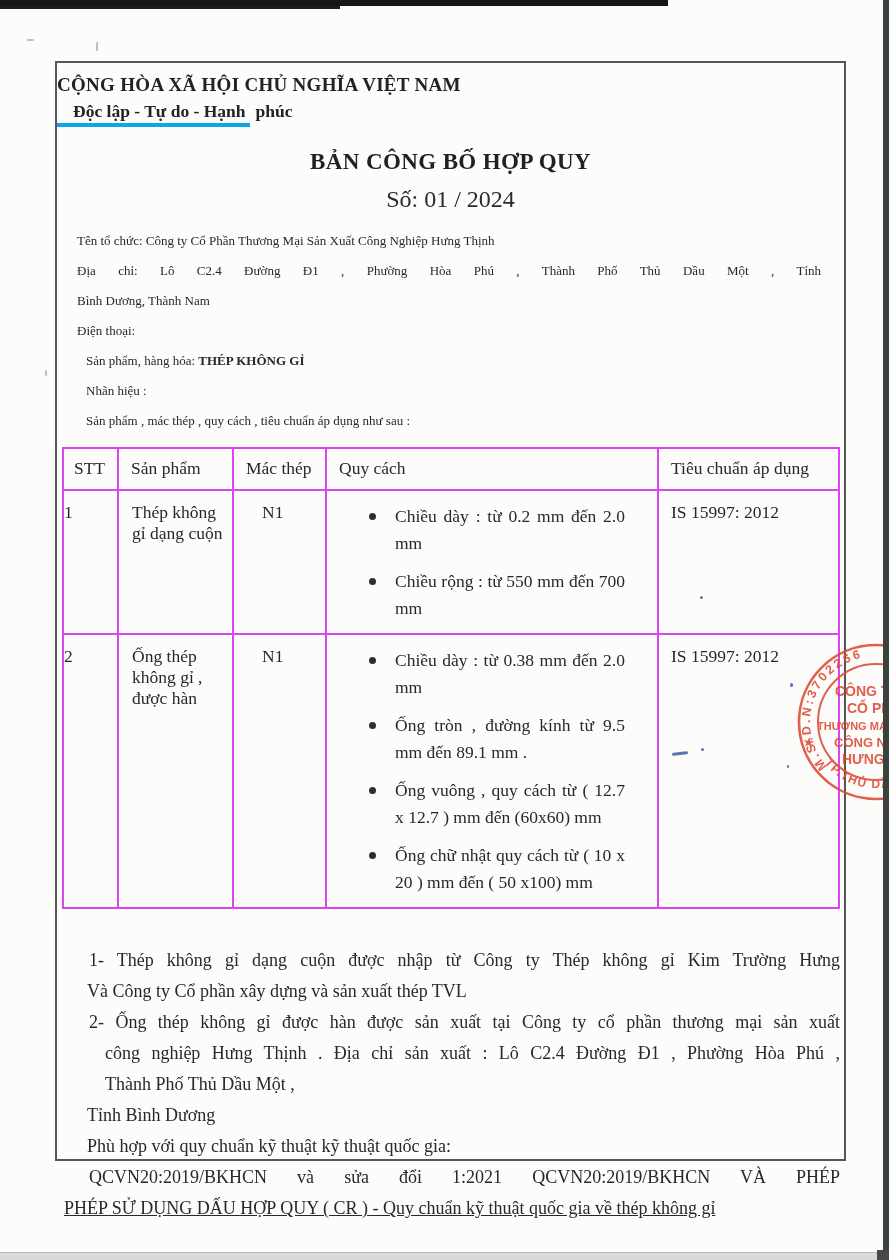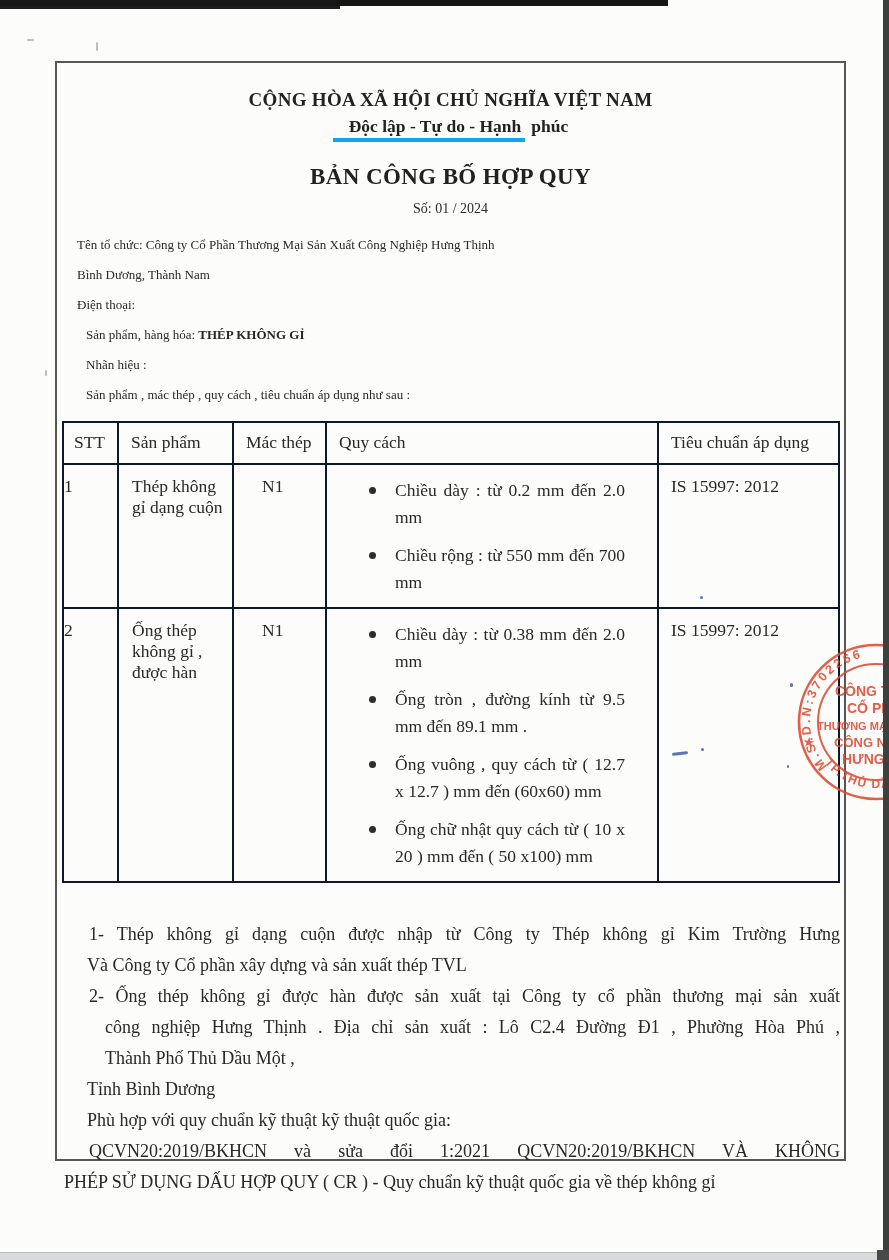--- a/index.html
+++ b/index.html
@@ -20,42 +20,42 @@
 
   .speck { position:absolute; background:#8a8a8a; opacity:.55; border-radius:1px; }
   .ink   { position:absolute; background:#33519e; opacity:.8; border-radius:2px; }
 
   
   .frame{
     position:absolute; left:55px; top:61px; width:791px; height:1100px;
     border:2px solid #565656;
   }
 
-  .nat-header{ text-align:center; margin-top:26px;font-family:Liberation Serif, serif; }
+  .nat-header{ margin-top:11px;font-family:Liberation Serif, serif; }
   .nat-line1 { font-size:19px; font-weight:bold; letter-spacing:.3px; color:#222; }
   .nat-line2 { font-size:17.5px; font-weight:bold; margin-top:5px; color:#222; }
   .nat-line2 .ul { border-bottom:4px solid #0ea5e9; padding:0 4px 2px 16px; }
   .nat-line2 .rest { margin-left:6px; }
 
   .doc-title { text-align:center; font-size:23px; font-weight:bold; margin-top:27px; letter-spacing:.4px; color:#212121; }
-  .doc-number{ text-align:center; font-size:14px; margin-top:11px; color:#2a2a2a; }
+  .doc-number{ text-align:center; font-size:24px; margin-top:11px; color:#2a2a2a; }
 
   .body-block{ margin:13px 23px 0 20px; font-size:13px; line-height:30px; color:#282828; }
   .jline { text-align:justify; text-align-last:justify; }
   .indent9 { padding-left:9px; }
   .bold { font-weight:bold; }
 
   
   table.spec{
     margin:11px 0 0 5px; width:776px;
     border-collapse:collapse; table-layout:fixed;
     font-size:17.5px; color:#282828;
   }
   table.spec td, table.spec th{
-    border:2px solid #0f172a; vertical-align:top; font-weight:normal; text-align:left;
+    border:2px solid #d946ef; vertical-align:top; font-weight:normal; text-align:left;
   }
   col.c-stt{width:55px;} col.c-sp{width:115px;} col.c-mt{width:93px;} col.c-qc{width:332px;} col.c-tc{width:181px;}
   tr.hdr { height:42px; }
   tr.hdr th{ vertical-align:middle; padding:2px 6px 4px 12px; }
   tr.hdr th.ctr{ text-align:center; padding-left:4px; }
   tr.r1 { height:93px; } tr.r2 { height:237px; }
   td.stt{ text-align:center; padding-top:11px; }
   td.sp { padding:11px 9px 0 13px; text-align:justify; }
   td.mt { text-align:center; padding-top:11px;padding-left:28px; }
   td.tc { padding:11px 4px 0 12px; }
@@ -72,21 +72,21 @@
 
   
   .notes{ margin:36px 0 0 30px; width:753px; font-size:18px; line-height:31px; color:#282828; }
   .n-first { text-indent:2px; }
   .n-hang  { padding-left:18px; }
   .n-hang .first{ margin-left:-16px; display:block; }
   .n-l { display:block; }
   .n-just { text-align:justify; text-align-last:justify; }
   .conform { margin-left:-23px; width:776px; }
   .conform .l1 { display:block; text-indent:25px; text-align:justify; text-align-last:justify; }
-  .conform .l2 { display:block; }
+  .conform .l2 { display:block;text-decoration:underline; }
 
   
   .stamp{ position:absolute; left:776px; top:622px; width:200px; height:200px; z-index:30; opacity:.88; }
   .stamp text { fill:#df4a34; font-family:"Liberation Sans", sans-serif; font-weight:bold; }
 </style>
 </head>
 <body>
 
 <div class="scan-page">
 
@@ -108,20 +108,21 @@
       <div class="nat-line2">
         <span class="ul">Độc lập - Tự do - Hạnh</span><span class="rest">phúc</span>
       </div>
     </div>
 
     <div class="doc-title">BẢN CÔNG BỐ HỢP QUY</div>
     <div class="doc-number">Số: 01 / 2024</div>
 
     <div class="body-block">
       <div>Tên tổ chức: Công ty Cổ Phần Thương Mại Sản Xuất Công Nghiệp Hưng Thịnh</div>
+      <div class="jline">Địa chỉ: Lô C2.4 Đường Đ1 , Phường Hòa Phú , Thành Phố Thủ Dầu Một , Tỉnh</div>
       <div>Bình Dương, Thành Nam</div>
       <div>Điện thoại:</div>
       <div class="indent9">
         <span>Sản phẩm, hàng hóa:</span>
         <span class="bold">THÉP KHÔNG GỈ</span>
       </div>
       <div class="indent9">Nhãn hiệu :</div>
       <div class="indent9">Sản phẩm , mác thép , quy cách , tiêu chuẩn áp dụng như sau :</div>
     </div>
 
@@ -174,21 +175,21 @@
       <div class="n-first n-just">1- Thép không gỉ dạng cuộn được nhập từ Công ty Thép không gỉ Kim Trường Hưng</div>
       <div>Và Công ty Cổ phần xây dựng và sản xuất thép TVL</div>
       <div class="n-hang">
         <span class="n-l first n-just">2- Ống thép không gỉ được hàn được sản xuất tại Công ty cổ phần thương mại sản xuất</span>
         <span class="n-l n-just">công nghiệp Hưng Thịnh . Địa chỉ sản xuất : Lô C2.4 Đường Đ1 , Phường Hòa Phú ,</span>
         <span class="n-l">Thành Phố Thủ Dầu Một ,</span>
       </div>
       <div>Tỉnh Bình Dương</div>
       <div>Phù hợp với quy chuẩn kỹ thuật kỹ thuật quốc gia:</div>
       <div class="conform">
-        <span class="l1">QCVN20:2019/BKHCN và sửa đổi 1:2021 QCVN20:2019/BKHCN VÀ KHÔNG</span>
+        <span class="l1">QCVN20:2019/BKHCN và sửa đổi 1:2021 QCVN20:2019/BKHCN VÀ PHÉP</span>
         <span class="l2">PHÉP SỬ DỤNG DẤU HỢP QUY ( CR ) -  Quy chuẩn kỹ thuật quốc gia về thép không gỉ</span>
       </div>
     </div>
   </div>
 
   <svg class="stamp" viewBox="0 0 200 200" width="200" height="200">
     <circle cx="100" cy="100" r="77" fill="none" stroke="#df4a34" stroke-width="2.6"></circle>
     <circle cx="100" cy="100" r="58" fill="none" stroke="#df4a34" stroke-width="2"></circle>
     <defs>
       <path id="arcTop" d="M 57.6 150.6 A 66 66 0 1 1 150.6 57.6" fill="none"></path>

